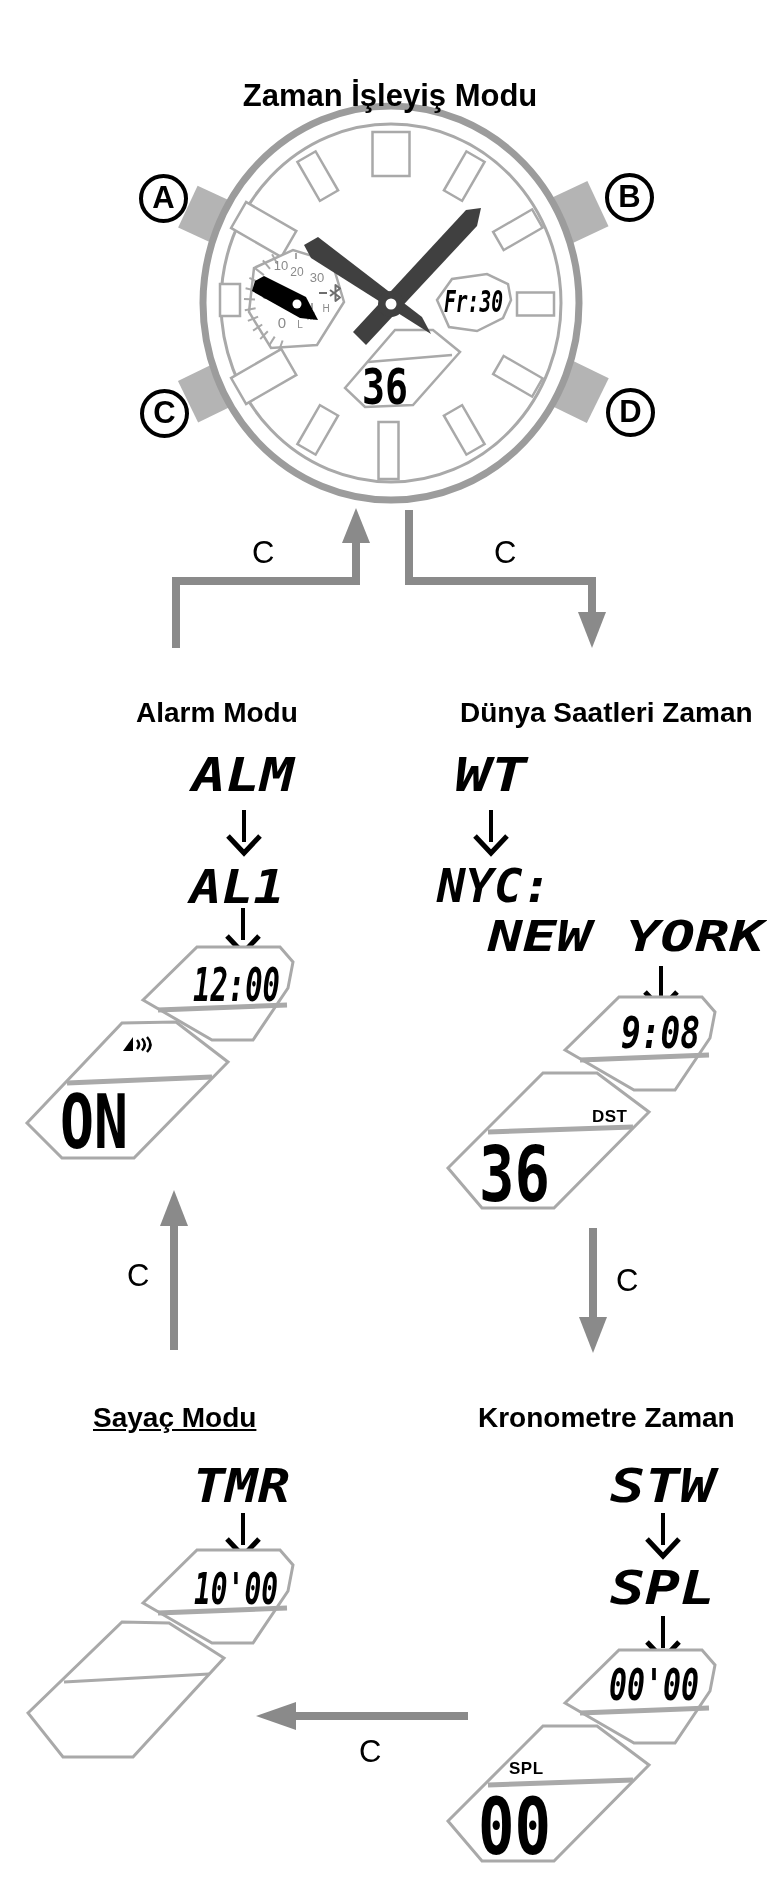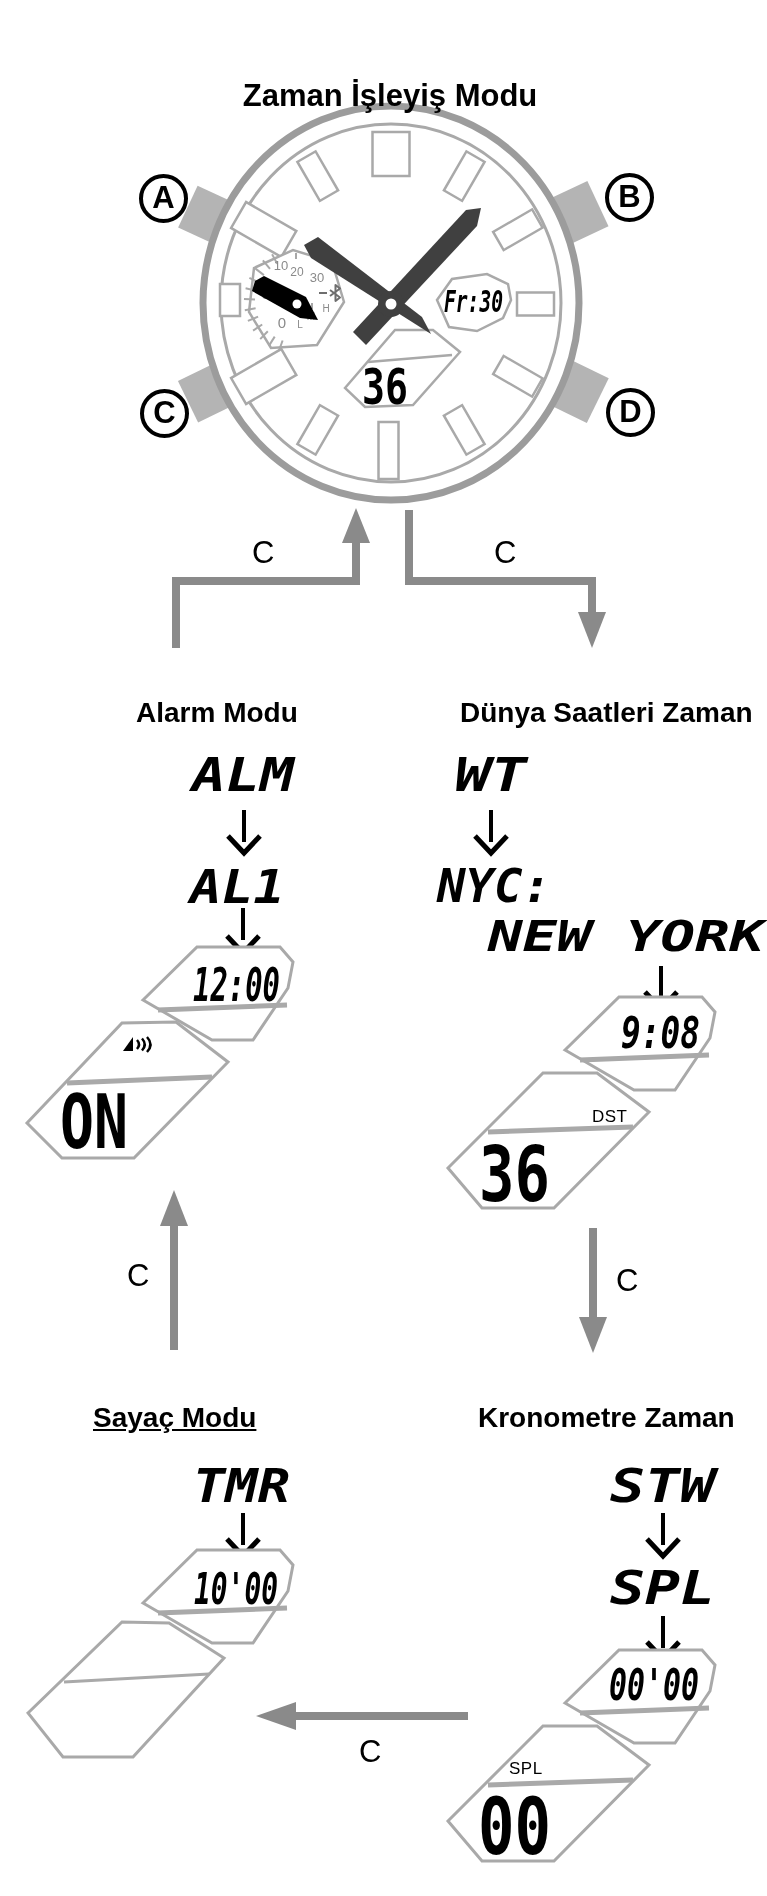--- a/index.html
+++ b/index.html
@@ -5,21 +5,21 @@
   html,body{margin:0;padding:0;background:#fff;}
   .stage{position:relative;width:767px;height:1896px;background:#fff;overflow:hidden;
          font-family:"Liberation Sans", sans-serif;color:#000;}
   .gfx{position:absolute;left:0;top:0;}
   .abs{position:absolute;white-space:nowrap;}
   .page-title{font-size:31px;font-weight:bold;transform:translateX(-50%);}
   .mode-title{font-size:28px;font-weight:bold;}
   .c-label{font-size:31px;font-weight:400;}
   .btn{box-sizing:border-box;width:49px;height:49px;border:4.5px solid #000;border-radius:50%;
        text-align:center;line-height:39px;font-size:31px;font-weight:bold;}
-  .badge{font-size:17px;font-weight:normal;letter-spacing:0.5px;text-align:center;}
+  .badge{font-size:17px;font-weight:bold;letter-spacing:0.5px;text-align:center;}
   .lcd-svg{font-family:"DejaVu Sans Mono", monospace;font-weight:bold;}
   .lcd-it{font-style:italic;}
   .subnum{font-family:"Liberation Sans", sans-serif;fill:#8a8a8a;}
 </style>
 </head>
 <body>
 
 <div class="stage">
 
   <svg class="gfx" width="767" height="1896" viewBox="0 0 767 1896">

